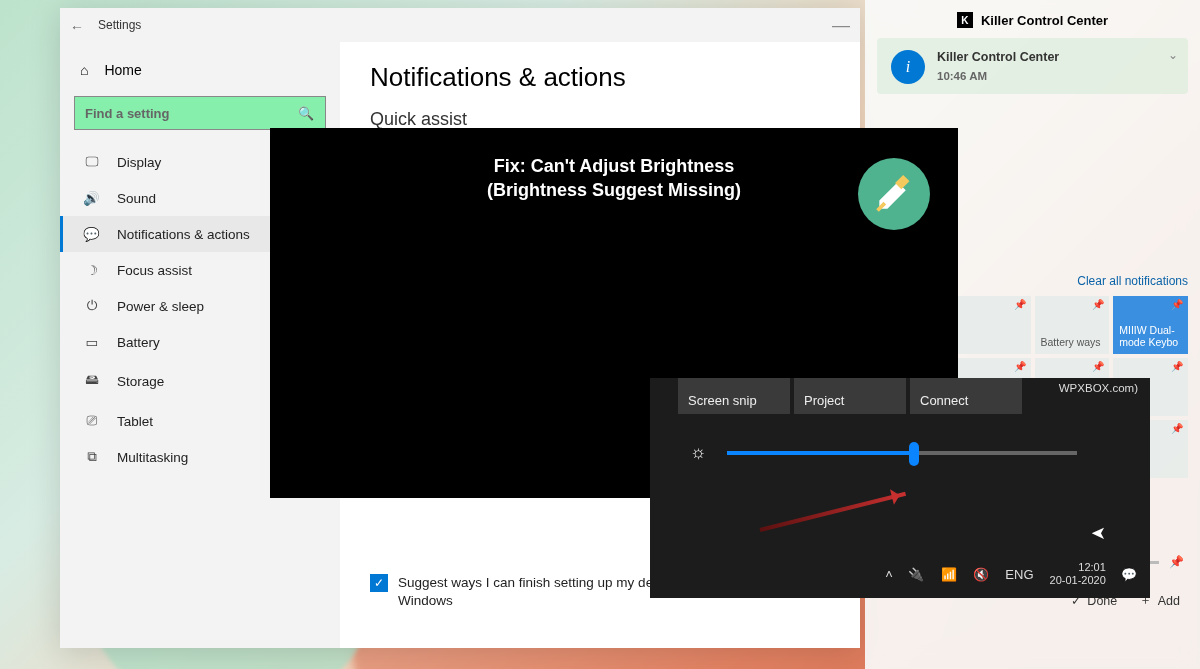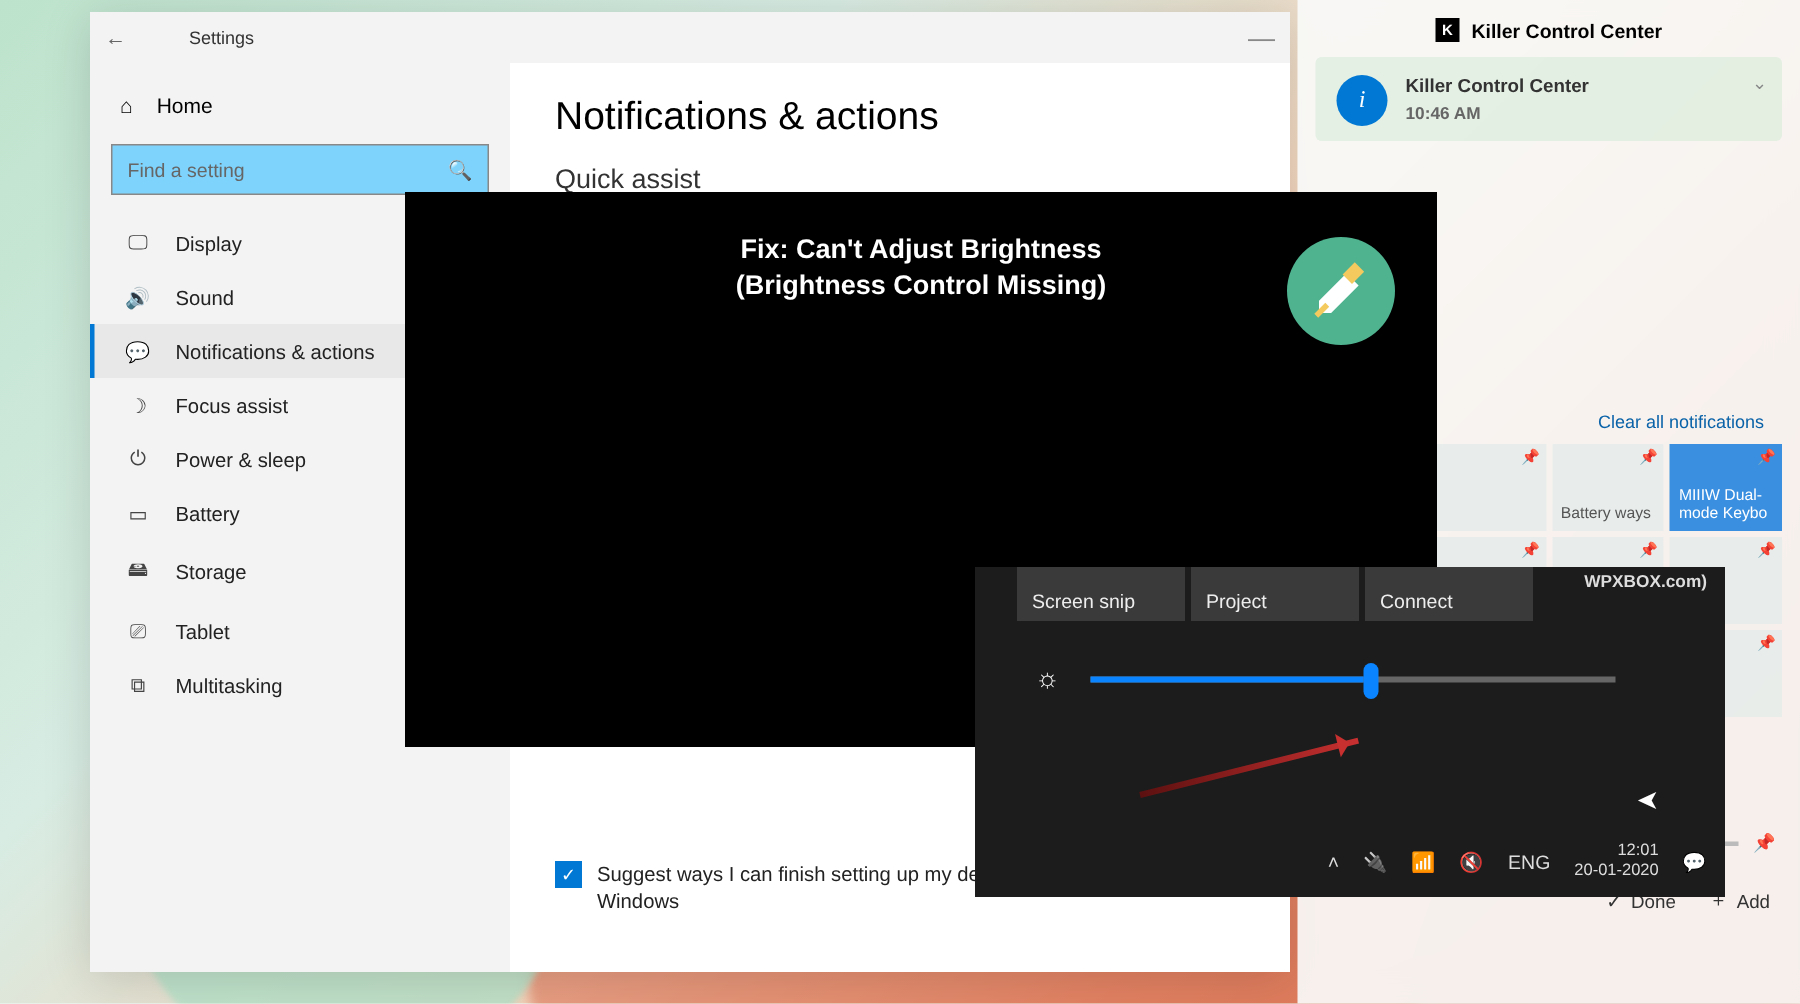--- a/index.html
+++ b/index.html
@@ -4,26 +4,26 @@
 <style>
   * { box-sizing: border-box; margin: 0; padding: 0; font-family: "Segoe UI", sans-serif; }
   body { width: 1200px; height: 669px; overflow: hidden; position: relative; background: #d8e8e0; }
   .wallpaper { position: absolute; inset: 0; background: linear-gradient(135deg,#bde3cc 0%,#d8ece3 30%,#f4d4bb 55%,#e8906f 75%,#d07050 90%); z-index: 0; }
   .wallpaper .blob1 { position:absolute; width:600px;height:600px;border-radius:50%;background:rgba(223,120,90,.6);left:350px;top:320px;filter:blur(4px);}
   .wallpaper .blob2 { position:absolute; width:300px;height:300px;border-radius:50%;background:rgba(180,225,200,.8);left:80px;top:420px;filter:blur(2px);}
   
   .settings-window { position: absolute; left: 60px; top: 8px; width: 800px; height: 640px; background: #fff; z-index: 2; box-shadow: 0 4px 30px rgba(0,0,0,.15); display: flex; flex-direction: column; }
   .titlebar { height: 34px; display: flex; align-items: center; padding: 0 10px; font-size: 12px; color: #333; background:#f3f3f3; }
   .titlebar .back { width: 28px; font-size: 14px; color:#666; }
-  .titlebar .title { flex:1;margin-left:28px; }
+  .titlebar .title { flex:1; }
   .titlebar .min { color:#888; font-size:18px;}
   .settings-body { flex:1; display:flex; }
   .sidebar { width: 280px; background:#f3f3f3; padding: 10px 0; }
   .home-row { display:flex;align-items:center;gap:16px;padding:10px 20px;font-size:14px;}
-  .search-box { margin:8px 14px 14px; border:1px solid #888; height:34px; display:flex;align-items:center;padding:0 10px;font-size:13px;color:#666;background:#7dd3fc;}
+  .search-box { margin:8px 14px 14px; border:1px solid #888; height:34px; display:flex;align-items:center;padding:0 10px;font-size:13px;color:#666;background:#86efac;font-weight:bold;}
   .search-box .sicon{margin-left:auto;}
   .group-label{padding:6px 20px 10px;font-weight:600;font-size:13px;}
   .side-item{display:flex;align-items:center;gap:16px;padding:10px 20px 10px 20px;font-size:13.5px;color:#222;border-left:3px solid transparent;cursor:pointer;}
   .side-item.active{border-left-color:#0078d4;background:#e8e8e8;}
   .side-item .icon{width:18px;text-align:center;color:#444;}
   .content{flex:1;padding:20px 30px;background:#fff;}
   .content h1{font-weight:400;font-size:26px;margin-bottom:16px;}
   .content h2{font-weight:400;font-size:18px;color:#333;margin-bottom:8px;}
   .check-row{display:flex;gap:10px;padding:6px 0;font-size:13.5px;color:#222;align-items:flex-start;}
   .check-row .box{width:18px;height:18px;border:1px solid #0078d4;background:#0078d4;color:#fff;display:flex;align-items:center;justify-content:center;font-size:12px;flex-shrink:0;}
@@ -31,42 +31,42 @@
   
   .action-center{position:absolute;top:0;right:0;width:335px;height:669px;background:rgba(248,250,249,.92);backdrop-filter:blur(10px);z-index:3;display:flex;flex-direction:column;padding:8px 12px;}
   .kcc-title{display:flex;align-items:center;justify-content:center;gap:8px;font-size:13px;font-weight:600;padding:4px 0 10px;}
   .kcc-logo{width:16px;height:16px;background:#000;color:#fff;font-size:10px;display:flex;align-items:center;justify-content:center;font-weight:bold;}
   .notif-card{background:rgba(222,238,222,.8);border-radius:4px;padding:12px 14px 10px;display:flex;gap:12px;position:relative;}
   .notif-icon{width:34px;height:34px;border-radius:50%;background:#0078d4;color:#fff;display:flex;align-items:center;justify-content:center;font-size:16px;font-style:italic;font-family:Georgia;flex-shrink:0;}
   .notif-body{font-size:12.5px;color:#333;}
   .notif-body .nt{font-weight:600;margin-bottom:2px;}
   .notif-body .time{color:#666;margin-top:6px;font-size:11.5px;font-weight:bold;}
   .notif-chevron{position:absolute;top:10px;right:10px;color:#888;font-size:12px;}
-  .clear-all{margin:180px 12px 8px auto;font-size:12px;color:#0a63a8;text-align:right;cursor:pointer;}
+  .clear-all{margin:180px 0 8px auto;font-size:12px;color:#0a63a8;text-align:right;cursor:pointer;}
   .tile-grid{display:grid;grid-template-columns:repeat(4,1fr);gap:4px;}
   .tile{height:58px;background:rgba(230,236,234,.9);padding:6px;position:relative;font-size:10.5px;color:#555;display:flex;flex-direction:column;justify-content:space-between;cursor:pointer;}
   .tile.active{background:#3a8fe0;color:#fff;}
   .tile .pin{position:absolute;top:3px;right:4px;font-size:10px;color:#777;}
   .tile.active .pin{color:#fff;}
   .tile .ticon{font-size:14px;}
   .bright-row{display:flex;align-items:center;gap:10px;padding:14px 4px;}
   .bright-row .sun{font-size:14px;color:#555;}
   .bright-row .track{flex:1;height:3px;background:#bbb;position:relative;}
   .bright-row .pin{font-size:12px;color:#777;}
   .footer-row{display:flex;justify-content:flex-end;gap:22px;padding:8px 8px 4px;font-size:12.5px;color:#333;}
   .footer-row span{display:flex;align-items:center;gap:6px;cursor:pointer;}
   
   .overlay{position:absolute;left:270px;top:128px;width:688px;height:370px;background:#000;z-index:10;color:#fff;padding:26px 30px;}
   .overlay h3{font-size:18px;font-weight:800;text-align:center;line-height:1.35;}
   .overlay .badge{position:absolute;top:30px;right:28px;width:72px;height:72px;border-radius:50%;background:#4fb390;display:flex;align-items:center;justify-content:center;}
   .overlay .badge svg{width:44px;height:44px;}
   .ac-snippet{position:absolute;left:380px;top:250px;width:500px;height:220px;background:#1c1c1c;}
   .ac-tiles{display:flex;gap:4px;padding:0 28px;}
   .ac-tile{width:112px;height:36px;background:#3a3a3a;padding:0 10px;display:flex;align-items:flex-end;padding-bottom:6px;font-size:13px;color:#eee;}
-  .watermark{position:absolute;top:4px;right:12px;font-size:11.5px;color:#ddd;font-weight:700;}
+  .watermark{position:absolute;top:4px;right:12px;font-size:11.5px;color:#ddd;font-weight:400;}
   .bright-slider{display:flex;align-items:center;gap:20px;padding:28px 40px;}
   .bright-slider .sun{font-size:18px;}
   .bright-slider .bar{position:relative;width:350px;height:4px;background:#666;}
   .bright-slider .fill{position:absolute;left:0;top:0;height:4px;width:52%;background:#0a84ff;}
   .bright-slider .knob{position:absolute;left:52%;top:-9px;width:10px;height:24px;background:#0a84ff;border-radius:5px;}
   .arrow{position:absolute;left:110px;top:150px;width:150px;height:4px;background:linear-gradient(90deg,#5c1010,#c83030);transform:rotate(-14deg);transform-origin:left;}
   .arrow::after{content:"";position:absolute;right:-2px;top:-6px;border:8px solid transparent;border-left-color:#c83030;}
   .cursor{position:absolute;right:44px;bottom:54px;font-size:18px;transform:scaleX(-1);}
   .taskbar{position:absolute;left:120px;bottom:6px;right:12px;height:36px;display:flex;align-items:center;justify-content:flex-end;gap:16px;font-size:13px;color:#ddd;}
   .taskbar .clock{text-align:right;font-size:11px;line-height:1.15;}
@@ -239,21 +239,21 @@
   </div>
   <div class="footer-row">
     <span>✓ <span>Done</span></span>
     <span>＋ <span>Add</span></span>
   </div>
 </div>
 
 <div class="overlay">
   <h3>
     <span>Fix: Can't Adjust Brightness</span><br>
-    <span>(Brightness Control Missing)</span>
+    <span>(Brightness Suggest Missing)</span>
   </h3>
   <div class="badge">
     <svg viewBox="0 0 24 24" fill="none" stroke="#fff" stroke-width="2">
       <path d="M14 7l3 3-9 9H5v-3l9-9z" fill="#fff"></path>
       <path d="M3 21l4-4M19 5l-2-2-3 3 2 2 3-3z" fill="#f4c95d" stroke="#f4c95d"></path>
     </svg>
   </div>
   <div class="ac-snippet">
     <div class="watermark">WPXBOX.com)</div>
     <div class="ac-tiles" id="snip-tiles">

